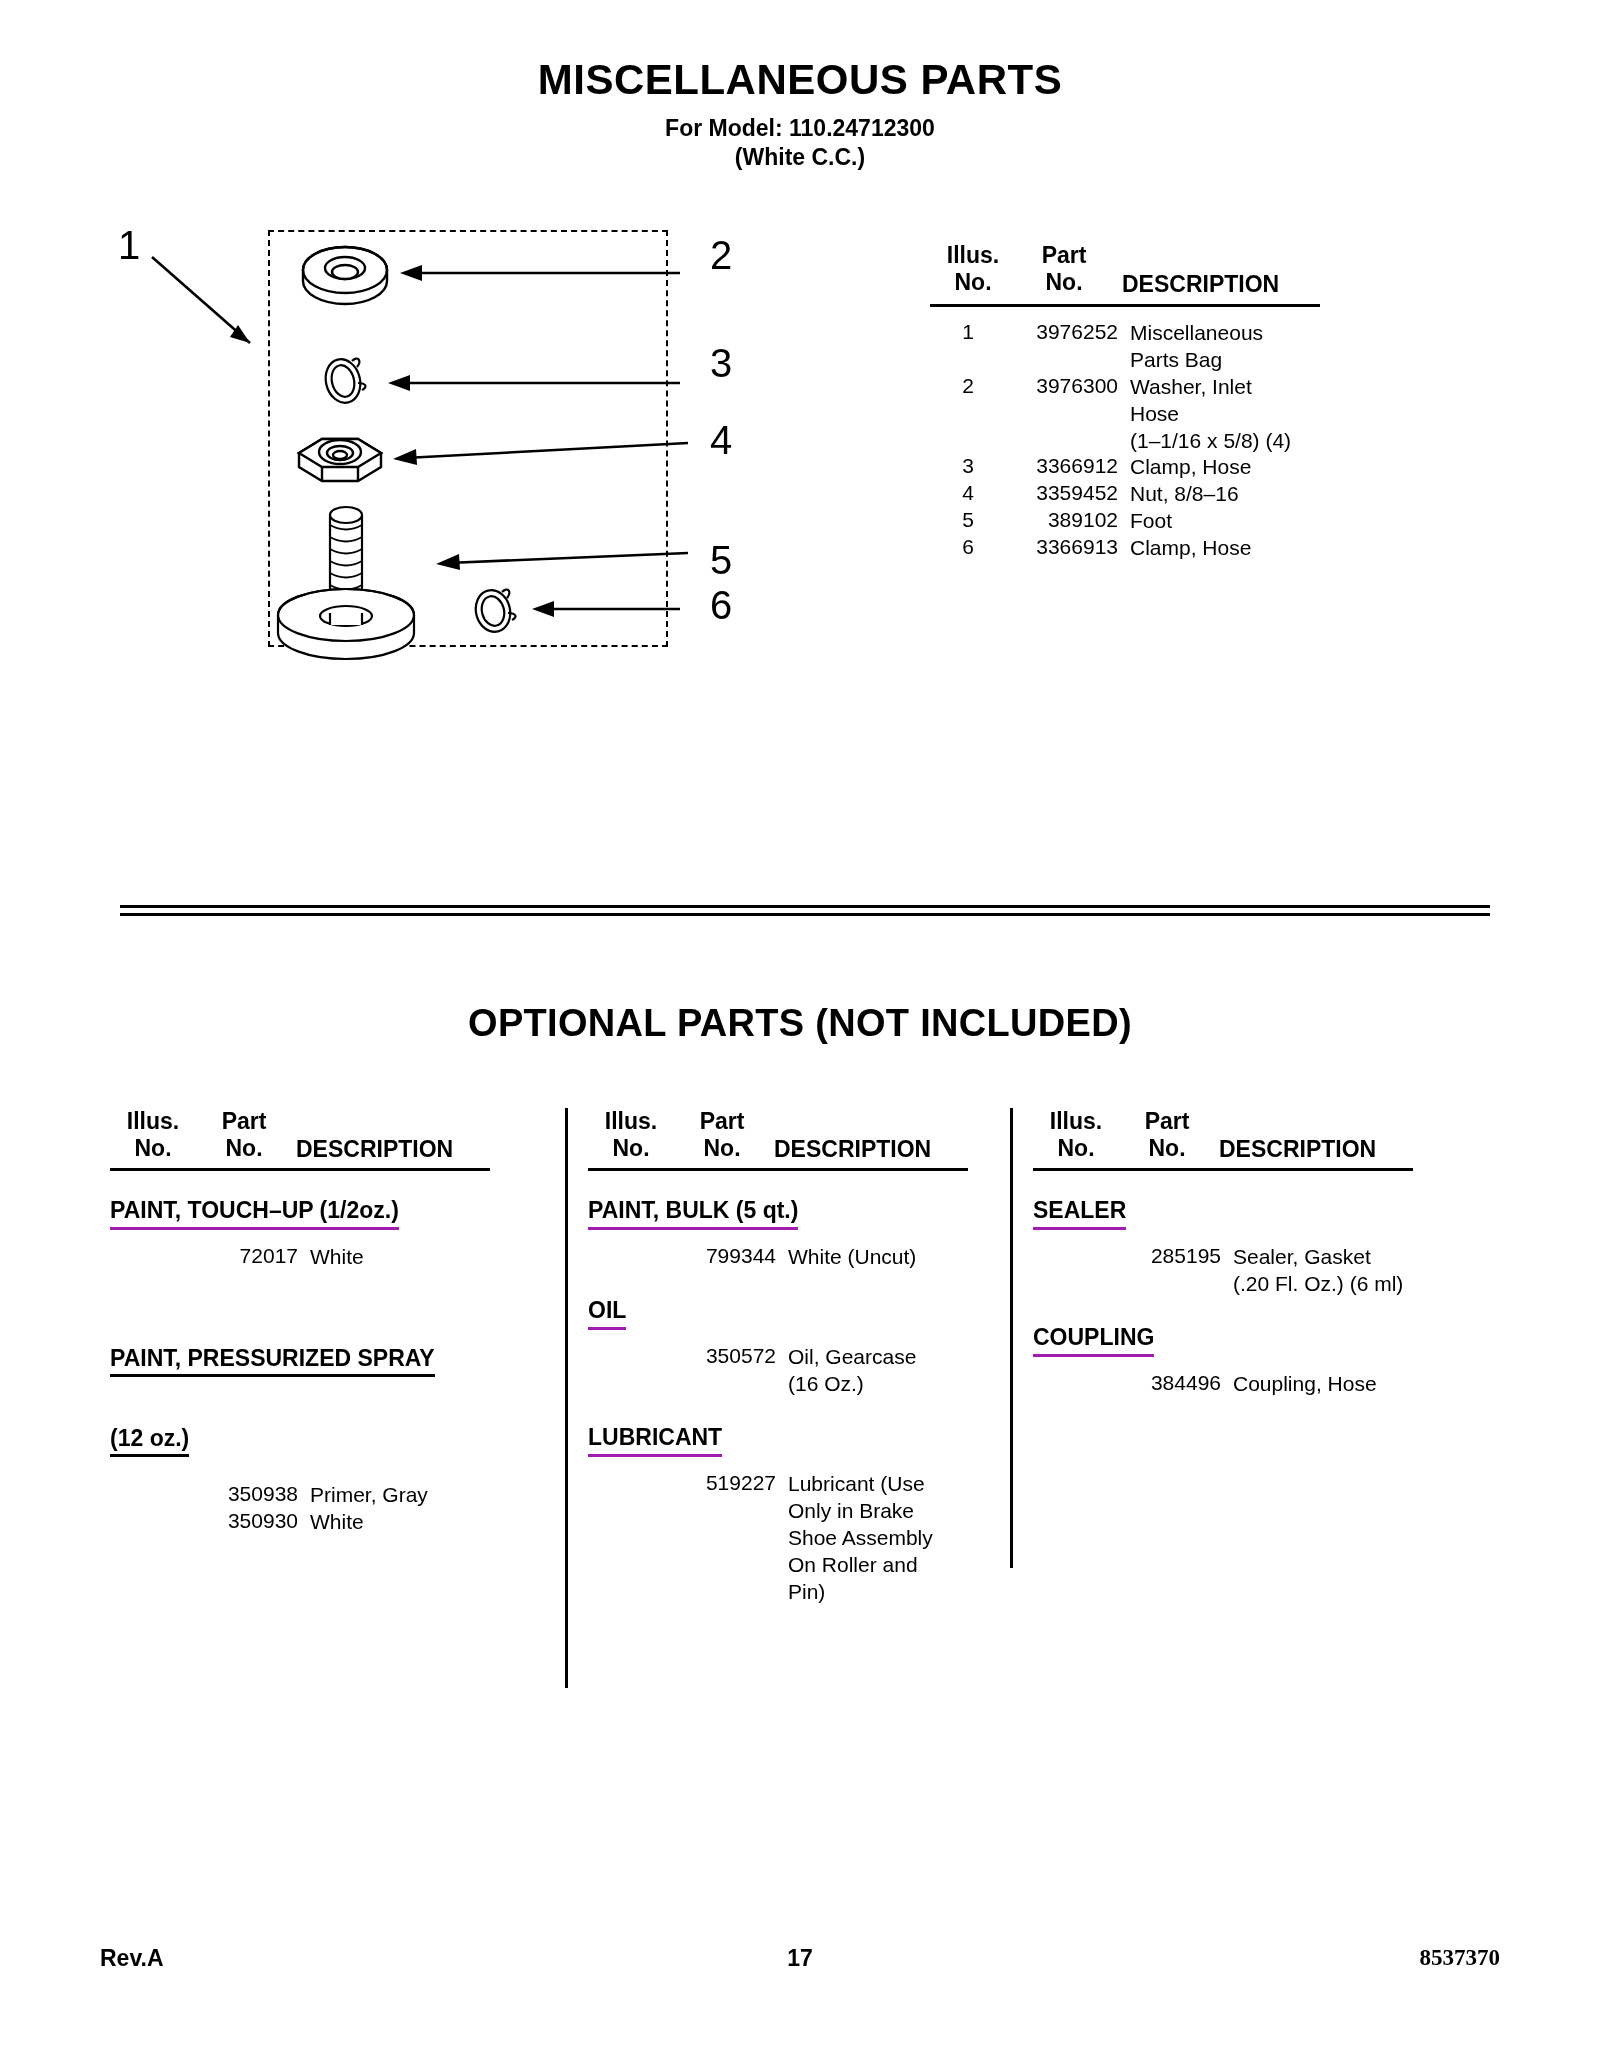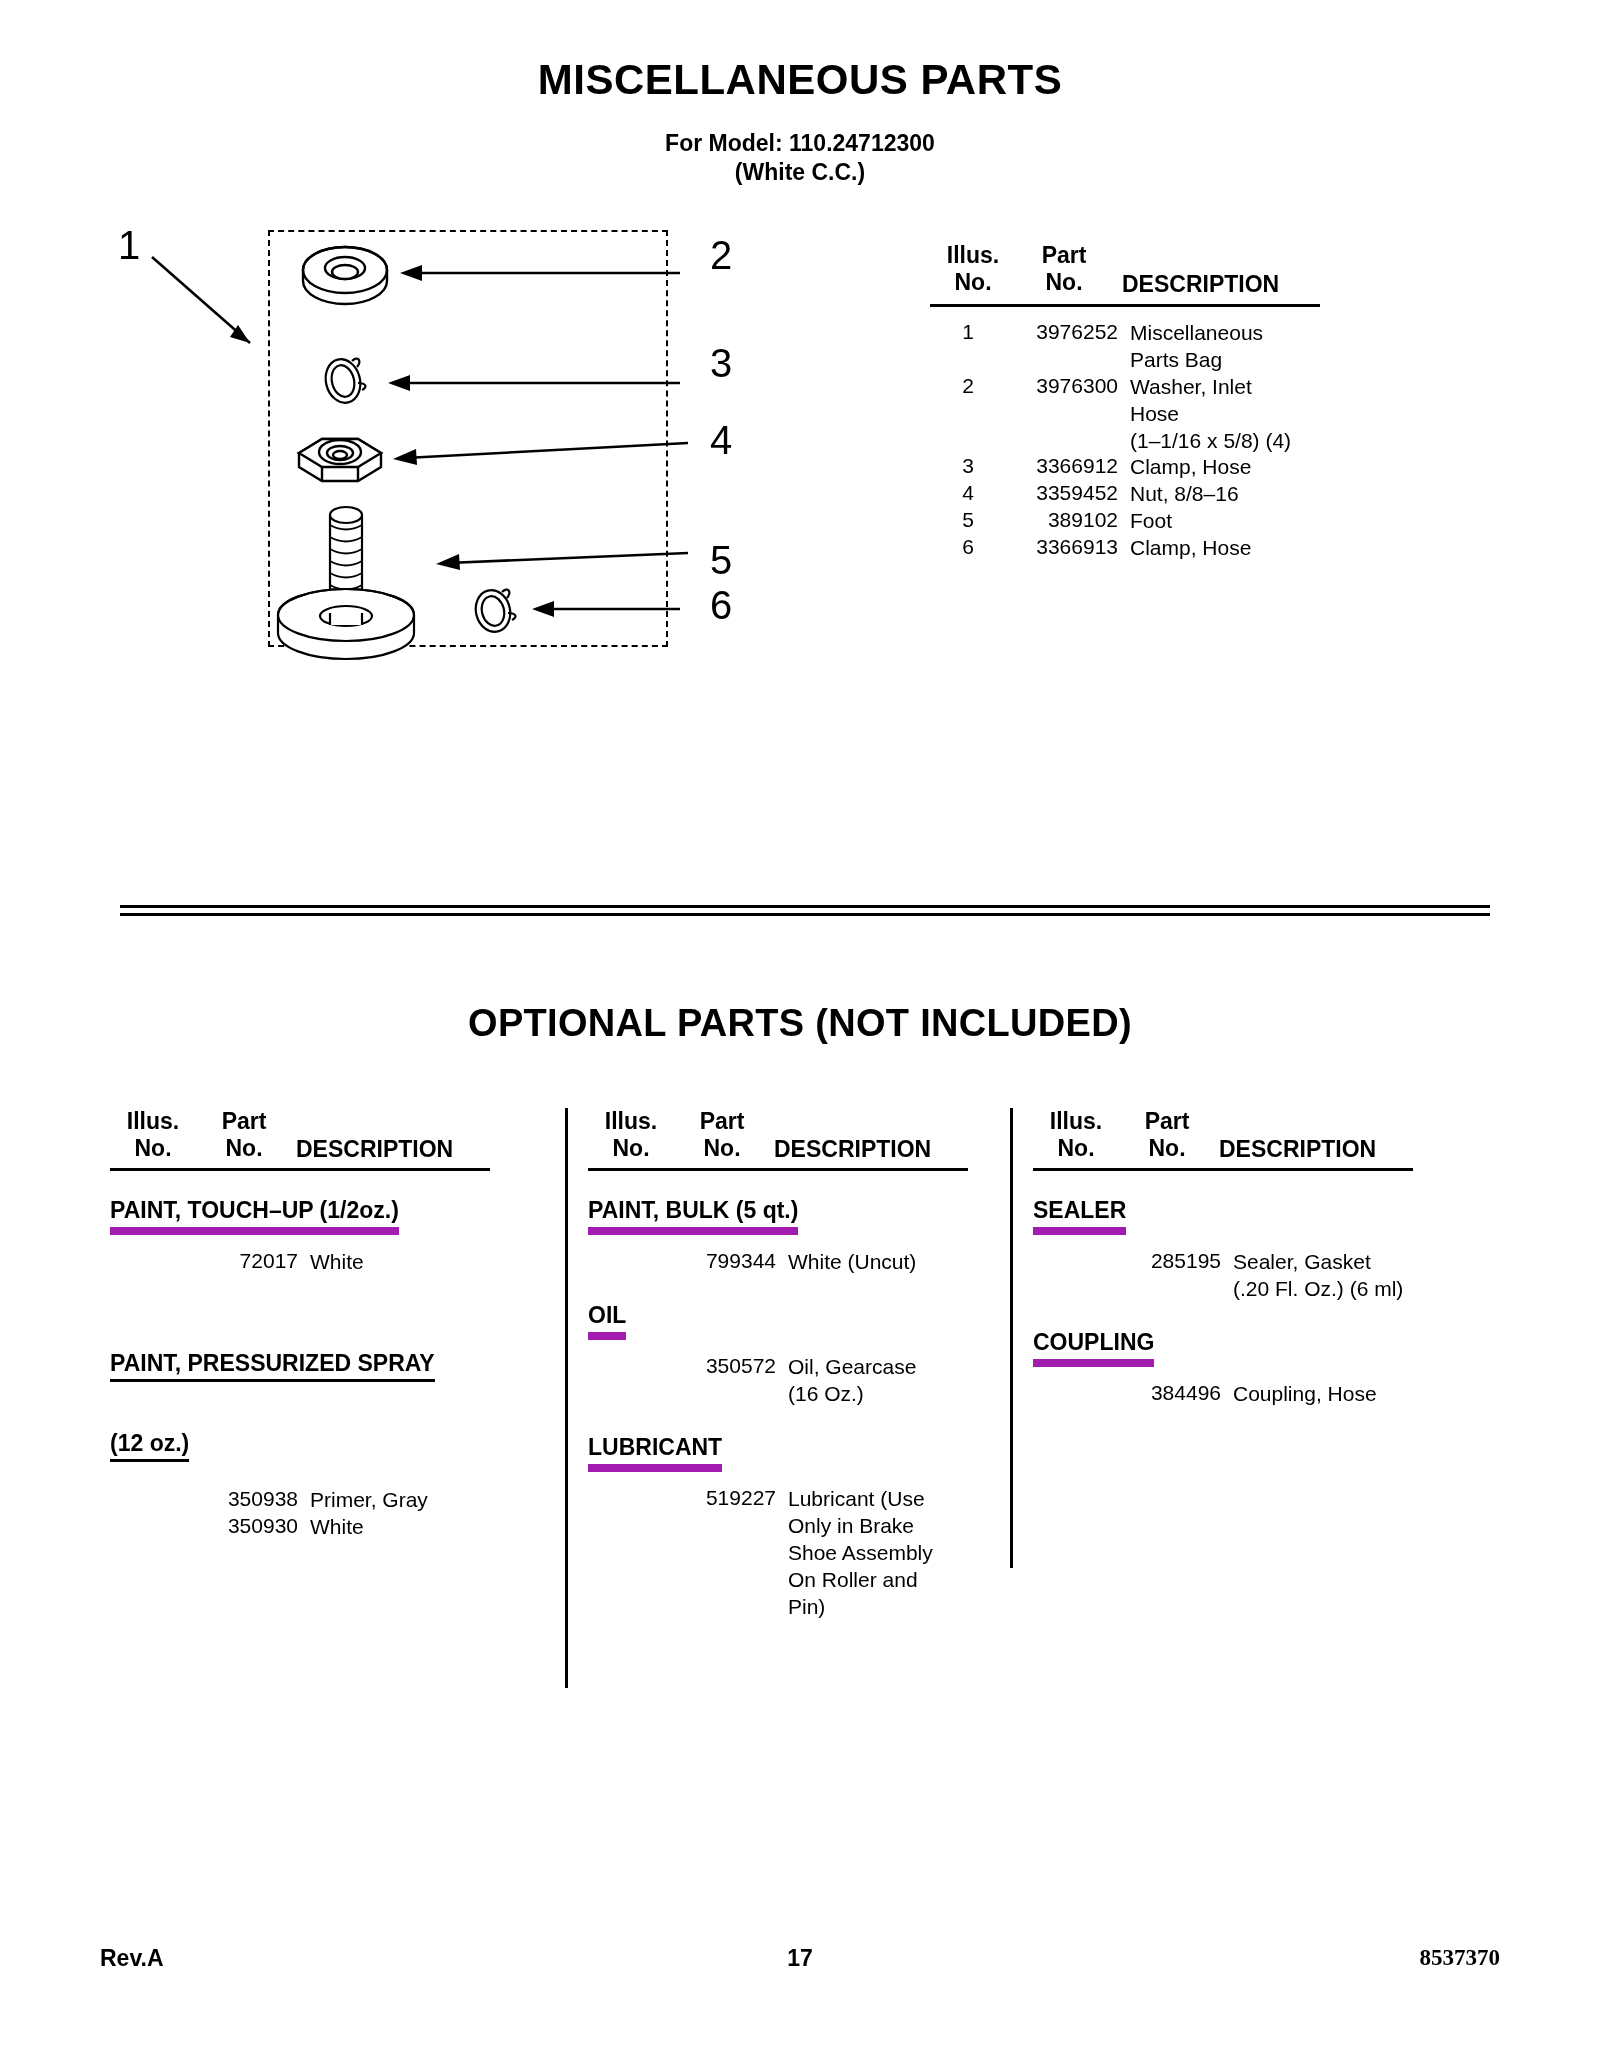--- a/index.html
+++ b/index.html
@@ -26,21 +26,21 @@
   }
   .doc-title {
     font-size: 42px;
     font-weight: bold;
     letter-spacing: 0.5px;
     line-height: 1.05;
   }
   .doc-subtitle {
     font-size: 23px;
     font-weight: bold;
-    margin-top: 27px;
+    margin-top: 12px;
     line-height: 1.25;
   }
   .doc-subtitle2 {
     font-size: 23px;
     font-weight: bold;
     line-height: 1.25;
   }
 
   
   .illus-panel {
@@ -197,21 +197,21 @@
     border-top: 3px solid #000;
     width: 380px;
   }
   .oc-section {
     margin-top: 26px;
   }
   .oc-section-title {
     display: inline-block;
     font-weight: bold;
     font-size: 23px;
-    border-bottom: 8px solid #a21caf;
+    border-bottom: 3px solid #a21caf;
     padding-bottom: 3px;
     line-height: 1.18;
   }
   .oc-section-title .tline { display: block; margin-top: 48px; }
   .oc-section-title.two-line {
     border-bottom: none;
   }
   .oc-section-title.two-line .tline {
     border-bottom: 3px solid #000;
     padding-bottom: 2px;

